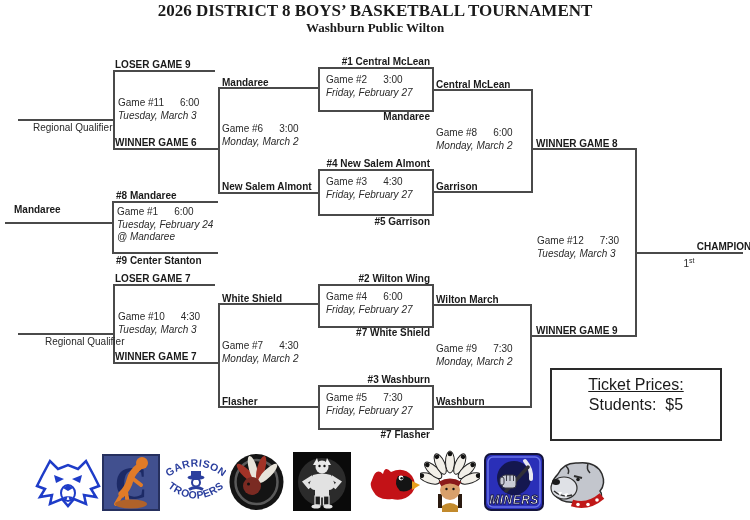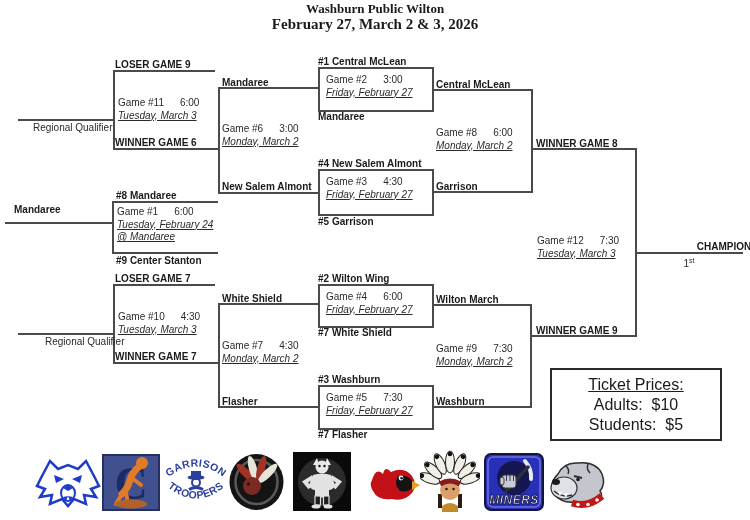--- a/index.html
+++ b/index.html
@@ -7,41 +7,41 @@
         font-family:"Liberation Sans",sans-serif;color:#1a1a1a;}
   .hdr{position:absolute;left:0;top:1px;width:750px;text-align:center;
        font-family:"Liberation Serif",serif;font-weight:bold;}
   .t1{font-size:17px;line-height:19px;}
   .t2{font-size:13px;line-height:15px;}
   .t3{font-size:15px;line-height:17px;}
   .hl{position:absolute;height:2px;background:#4a4a4a;}
   .vl{position:absolute;width:2px;background:#4a4a4a;}
   .slot{position:absolute;font-size:10px;font-weight:bold;white-space:nowrap;line-height:11px;}
   .plain{font-weight:normal;color:#2a2a2a;}
-  .clabel{position:absolute;left:318px;width:112px;text-align:left;font-size:10px;
+  .clabel{position:absolute;left:318px;width:112px;text-align:right;font-size:10px;
           font-weight:bold;white-space:nowrap;line-height:11px;}
   .gt{position:absolute;font-size:10px;line-height:12.5px;white-space:nowrap;color:#2a2a2a;}
   .gt .num{display:inline-block;margin-right:16px;text-align:right;}
-  .gdate{font-style:italic;text-decoration:underline;}
+  .gdate{font-style:italic;}
   .gbox{position:absolute;left:318px;width:112px;border:2px solid #4a4a4a;background:#fff;}
   .gbox .gt{left:6px;top:5px;}
   .tbox{position:absolute;left:550px;top:368px;width:168px;height:64px;border:2px solid #2a2a2a;
         text-align:center;font-size:16px;line-height:20px;padding-top:5px;}
   .tb-title{text-decoration:underline;}
   .logo{position:absolute;}
   sup{font-size:7px;}
 </style>
 </head>
 <body>
 
 <div class="page">
 
   <div class="hdr">
+    <div class="t1">2026 DISTRICT 8 BOYS’ BASKETBALL TOURNAMENT</div>
     <div class="t2">Washburn Public Wilton</div>
-    <div class="t3">February 27, March 2 &amp; 3, 2026</div>
   </div>
 
   <div class="hl" style="left:113px;top:70px;width:102px"></div>
   <div class="hl" style="left:113px;top:148px;width:107px"></div>
   <div class="hl" style="left:18px;top:119px;width:95px"></div>
   <div class="vl" style="left:113px;top:70px;height:80px"></div>
 
   <div class="hl" style="left:218px;top:87px;width:100px"></div>
   <div class="hl" style="left:218px;top:192px;width:100px"></div>
   <div class="vl" style="left:218px;top:87px;height:107px"></div>
@@ -176,21 +176,20 @@
     <div class="gdate">Monday, March 2</div>
   </div>
 
   <div class="gt" style="left:537px;top:235px">
     <div><span class="num">Game #12</span><span>7:30</span></div>
     <div class="gdate">Tuesday, March 3</div>
   </div>
 
   <div class="tbox">
     <div class="tb-title">Ticket Prices:</div>
-    <div style="white-space:pre">Adults:  $10</div>
     <div style="white-space:pre">Students:  $5</div>
   </div>
 
   <svg class="logo" style="left:33px;top:456px" width="70" height="52" viewBox="0 0 70 52">
     <polygon points="9,20 17,5 25,13 35,9 45,13 53,5 61,20 66,30 58,33 63,41 51,39 53,48 41,43 35,50 29,43 17,48 19,39 7,41 12,33 4,30" fill="#fff" stroke="#1e3cc8" stroke-width="2.5"></polygon>
     <polygon points="21,19 31,23 23,27" fill="#1e3cc8"></polygon>
     <polygon points="49,19 39,23 47,27" fill="#1e3cc8"></polygon>
     <ellipse cx="35" cy="37" rx="7" ry="8" fill="#fff" stroke="#1e3cc8" stroke-width="2"></ellipse>
     <polygon points="30,32 35,29 40,32 35,35" fill="#1e3cc8"></polygon>
     <polygon points="30,41 33,45 35,40" fill="#1e3cc8"></polygon>

